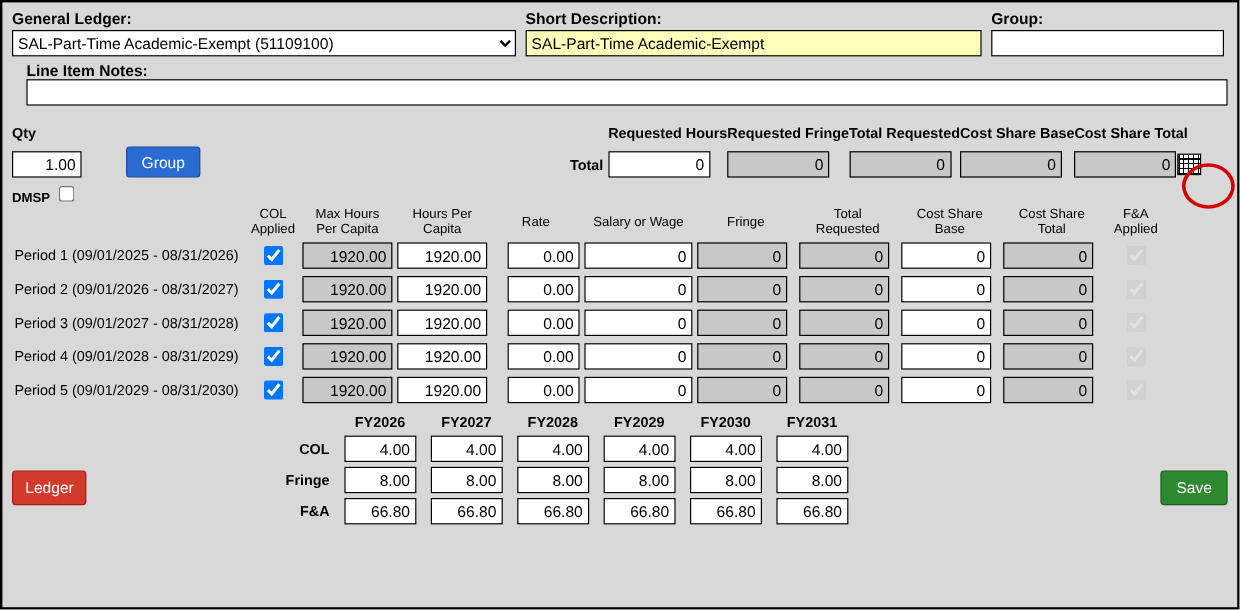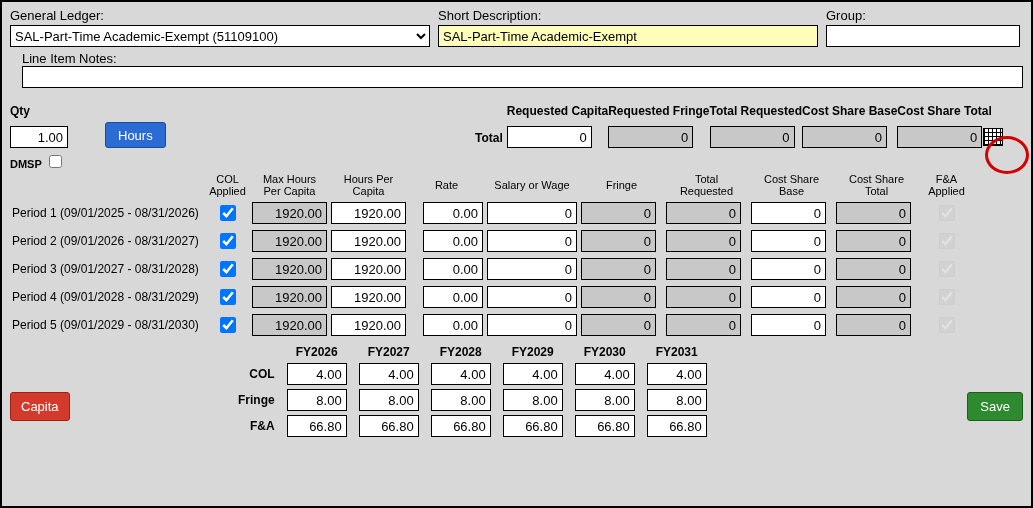--- a/index.html
+++ b/index.html
@@ -17,21 +17,21 @@
     position: relative;
     overflow: hidden;
   }
   .top-row {
     display: flex;
     padding: 6px 8px 2px 8px;
     gap: 8px;
     align-items: flex-start;
   }
   .top-col { display: flex; flex-direction: column; }
-  .lbl-bold { font-weight: normal; font-size: 13px; margin-bottom: 2px; }
+  .lbl-bold { font-weight: bold; font-size: 13px; margin-bottom: 2px; }
   select.gl {
     width: 420px; height: 22px;
     border: 1px solid #000; font-size: 13px;
     background: #fff;
   }
   input.short-desc {
     width: 380px; height: 22px;
     border: 1px solid #000; background: #fffdba;
     font-size: 13px; padding: 0 4px;
   }
@@ -155,28 +155,28 @@
     <span class="lbl-bold">Line Item Notes:</span>
     <input class="notes" value="" style="">
   </div>
 
   <div class="summary-row">
     <div class="sum-col" style="width:95px;">
       <span class="sum-head">Qty</span>
       <input class="qty-in" value="1.00" style="">
     </div>
     <div class="sum-col" style="width:160px;">
-      <button class="link-btn">Hours</button>
+      <button class="link-btn">Group</button>
     </div>
     <div style="flex:0 0 210px;"></div>
     <div style="align-self:flex-end; padding-bottom:3px;">
       <span class="total-lbl">Total</span>
     </div>
     <div class="sum-col">
-      <span class="sum-head">Requested Capita</span>
+      <span class="sum-head">Requested Hours</span>
       <input class="sum-in wo" value="0" style="">
     </div>
     <div class="sum-col">
       <span class="sum-head">Requested Fringe</span>
       <input class="sum-in ro" readonly="" value="0" style="">
     </div>
     <div class="sum-col">
       <span class="sum-head">Total Requested</span>
       <input class="sum-in ro" readonly="" value="0" style="">
     </div>
@@ -280,21 +280,21 @@
             <td><input class="pcell w75 ro" readonly="" value="0" style=""></td>
             <td><input class="pcell w75" value="0" style=""></td>
             <td><input class="pcell w75 ro" readonly="" value="0" style=""></td>
             <td style="text-align:center;"><input type="checkbox" class="col-chk fa-chk-dis" disabled="" checked="" style=""></td>
           </tr>
         </tbody>
     </table>
   </div>
 
   <div class="bottom-btns">
-    <button class="btn-cancel">Capita</button>
+    <button class="btn-cancel">Ledger</button>
   </div>
   <button class="btn-save">Save</button>
 
   <table class="fy-table">
     <tbody>
         <tr id="fy-head-row">
           <th></th>
           <th>FY2026</th>
           <th>FY2027</th>
           <th>FY2028</th>

